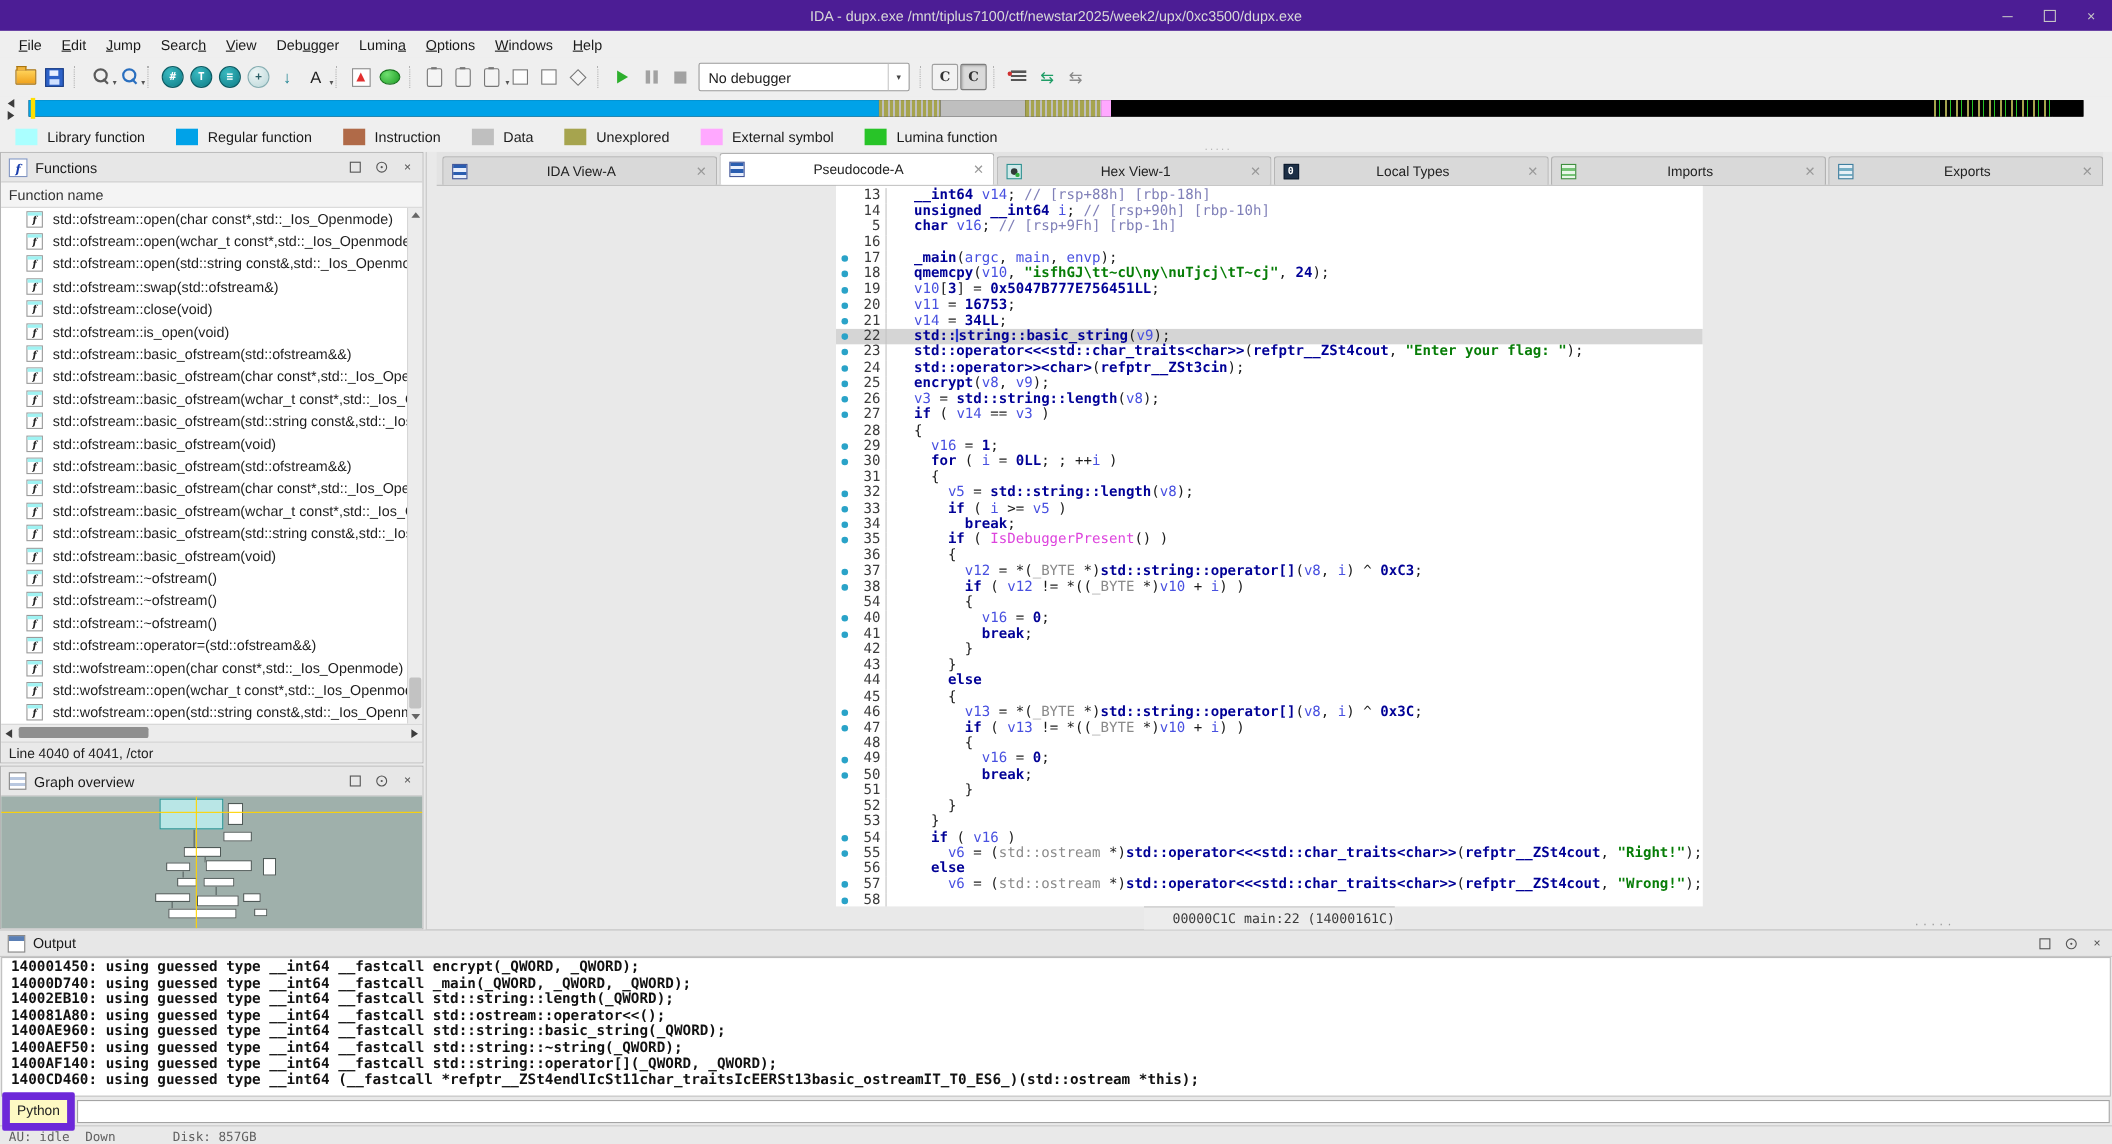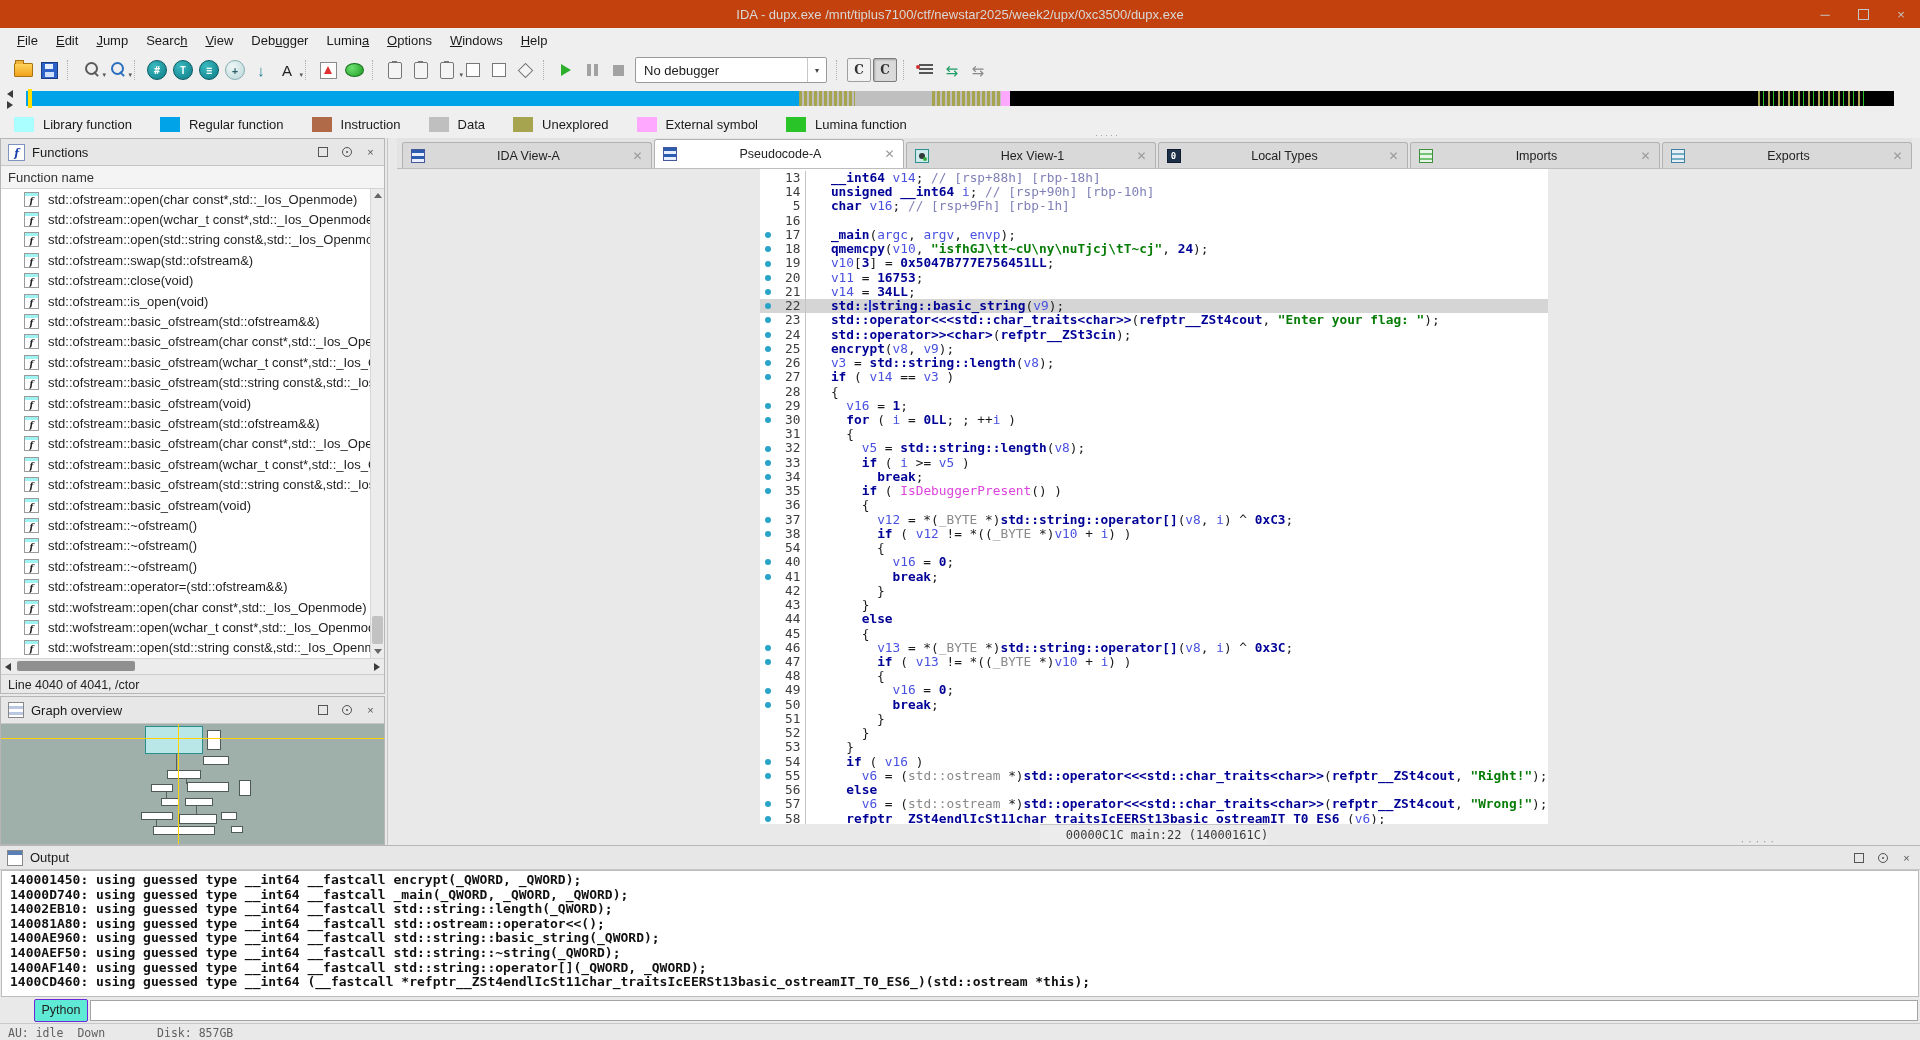--- a/index.html
+++ b/index.html
@@ -1,20 +1,20 @@
 <!DOCTYPE html>
 <html><head>
 <meta charset="utf-8">
 <style>
   html,body{margin:0;padding:0;background:#555;}
   .app{position:relative;width:1920px;height:1040px;background:#e9e9e9;overflow:hidden;
        font-family:"Liberation Sans",sans-serif;font-size:13px;color:#1a1a1a;}
 
   
-  .titlebar{height:28px;background:#c2410c;position:relative;display:flex;align-items:center;}
+  .titlebar{height:28px;background:#4c1d95;position:relative;display:flex;align-items:center;}
   .titlebar .title{position:absolute;left:0;right:0;text-align:center;color:#d8d8d8;font-size:13px;}
   .winbtns{position:absolute;right:8px;top:0;height:100%;display:flex;align-items:center;gap:16px;z-index:2;}
   .wb{width:22px;height:18px;display:flex;align-items:center;justify-content:center;color:#c6c6c6;font-size:13px;}
   .wb .maxbox{width:9px;height:9px;border:1px solid #c6c6c6;}
 
   
   .menubar{height:24px;background:#efefef;display:flex;align-items:center;padding-left:8px;}
   .menu-item{padding:3px 9px;color:#1a1a1a;}
   .mn-u{text-decoration:underline;}
 
@@ -152,21 +152,21 @@
   .code-status{height:20px;background:#ececec;border-top:1px solid #c6c6c6;display:flex;align-items:center;padding-left:26px;
                font:12px "DejaVu Sans Mono",monospace;color:#3a3a3a;flex:0 0 auto;position:relative;}
   .code-status .dots5b{position:absolute;left:700px;top:12px;color:#9a9a9a;font-size:9px;letter-spacing:2px;}
 
   
   .output-dock{height:177px;display:flex;flex-direction:column;background:#e9e9e9;border-top:1px solid #b6b6b6;}
   .out-title{height:23px;background:#e7e7e7;border-bottom:1px solid #c6c6c6;display:flex;align-items:center;gap:7px;padding:0 7px;flex:0 0 auto;}
   .out-content{flex:1;background:#fff;border:1px solid #bcbcbc;margin:0 1px;overflow:hidden;
                font:bold 13px/14.6px "DejaVu Sans Mono",monospace;color:#111;padding:2px 0 0 8px;white-space:pre;}
   .python-row{height:26px;display:flex;align-items:center;padding:0 2px;gap:2px;flex:0 0 auto;}
-  .python-btn{width:52px;height:21px;border:1px solid #6d28d9;border-radius:2px;background:#5eead4;display:flex;align-items:center;justify-content:center;font-size:12.5px;color:#222;flex:0 0 auto;margin-left:32px;}
+  .python-btn{width:52px;height:21px;border:7px solid #6d28d9;border-radius:2px;background:#fef9c3;display:flex;align-items:center;justify-content:center;font-size:12.5px;color:#222;flex:0 0 auto;}
   .python-input{flex:1;height:19px;border:1px solid #a4a4a4;background:#fff;font:12px "DejaVu Sans Mono",monospace;padding:0 4px;outline:none;}
 
   
   .statusbar{height:18px;background:#e9e9e9;border-top:1px solid #c8c8c8;display:flex;align-items:center;
              font:11.5px "DejaVu Sans Mono",monospace;color:#5f5f5f;}
   .sb-au{margin-left:8px;}
   .sb-down{margin-left:14px;}
   .sb-disk{margin-left:52px;}
 </style>
 </head>
@@ -554,21 +554,21 @@
             <span class="ticon ti-exp"></span>
             <span class="tab-label">Exports</span>
             <span class="tab-close">✕</span>
           </div>
         </div>
       <div class="code-area" id="codearea">
           <div class="code-line"><span class="gutter"><span class="lnum">13</span></span><span class="code-text"><span>  </span><span class="k">__int64</span><span> </span><span class="v">v14</span><span>; </span><span class="c">// [rsp+88h] [rbp-18h]</span></span></div>
           <div class="code-line"><span class="gutter"><span class="lnum">14</span></span><span class="code-text"><span>  </span><span class="k">unsigned __int64</span><span> </span><span class="v">i</span><span>; </span><span class="c">// [rsp+90h] [rbp-10h]</span></span></div>
           <div class="code-line"><span class="gutter"><span class="lnum">5</span></span><span class="code-text"><span>  </span><span class="k">char</span><span> </span><span class="v">v16</span><span>; </span><span class="c">// [rsp+9Fh] [rbp-1h]</span></span></div>
           <div class="code-line"><span class="gutter"><span class="lnum">16</span></span><span class="code-text"></span></div>
-          <div class="code-line"><span class="gutter"><span class="cdot"></span><span class="lnum">17</span></span><span class="code-text"><span>  </span><span class="k">_main</span><span>(</span><span class="v">argc</span><span>, </span><span class="v">argv</span><span>, </span><span class="v">envp</span><span>);</span></span></div>
+          <div class="code-line"><span class="gutter"><span class="cdot"></span><span class="lnum">17</span></span><span class="code-text"><span>  </span><span class="k">_main</span><span>(</span><span class="v">argc</span><span>, </span><span class="v">main</span><span>, </span><span class="v">envp</span><span>);</span></span></div>
           <div class="code-line"><span class="gutter"><span class="cdot"></span><span class="lnum">18</span></span><span class="code-text"><span>  </span><span class="k">qmemcpy</span><span>(</span><span class="v">v10</span><span>, </span><span class="s">"isfhGJ\tt~cU\ny\nuTjcj\tT~cj"</span><span>, </span><span class="k">24</span><span>);</span></span></div>
           <div class="code-line"><span class="gutter"><span class="cdot"></span><span class="lnum">19</span></span><span class="code-text"><span>  </span><span class="v">v10</span><span>[</span><span class="k">3</span><span>] = </span><span class="k">0x5047B777E756451LL</span><span>;</span></span></div>
           <div class="code-line"><span class="gutter"><span class="cdot"></span><span class="lnum">20</span></span><span class="code-text"><span>  </span><span class="v">v11</span><span> = </span><span class="k">16753</span><span>;</span></span></div>
           <div class="code-line"><span class="gutter"><span class="cdot"></span><span class="lnum">21</span></span><span class="code-text"><span>  </span><span class="v">v14</span><span> = </span><span class="k">34LL</span><span>;</span></span></div>
           <div class="code-line hl"><span class="gutter"><span class="cdot"></span><span class="lnum">22</span></span><span class="code-text"><span>  </span><span class="k">std::</span><span class="cur"></span><span class="k">string::basic_string</span><span>(</span><span class="v">v9</span><span>);</span></span></div>
           <div class="code-line"><span class="gutter"><span class="cdot"></span><span class="lnum">23</span></span><span class="code-text"><span>  </span><span class="k">std::operator&lt;&lt;&lt;std::char_traits&lt;char&gt;&gt;</span><span>(</span><span class="k">refptr__ZSt4cout</span><span>, </span><span class="s">"Enter your flag: "</span><span>);</span></span></div>
           <div class="code-line"><span class="gutter"><span class="cdot"></span><span class="lnum">24</span></span><span class="code-text"><span>  </span><span class="k">std::operator&gt;&gt;&lt;char&gt;</span><span>(</span><span class="k">refptr__ZSt3cin</span><span>);</span></span></div>
           <div class="code-line"><span class="gutter"><span class="cdot"></span><span class="lnum">25</span></span><span class="code-text"><span>  </span><span class="k">encrypt</span><span>(</span><span class="v">v8</span><span>, </span><span class="v">v9</span><span>);</span></span></div>
           <div class="code-line"><span class="gutter"><span class="cdot"></span><span class="lnum">26</span></span><span class="code-text"><span>  </span><span class="v">v3</span><span> = </span><span class="k">std::string::length</span><span>(</span><span class="v">v8</span><span>);</span></span></div>
           <div class="code-line"><span class="gutter"><span class="cdot"></span><span class="lnum">27</span></span><span class="code-text"><span>  </span><span class="k">if</span><span> ( </span><span class="v">v14</span><span> == </span><span class="v">v3</span><span> )</span></span></div>
@@ -595,21 +595,21 @@
           <div class="code-line"><span class="gutter"><span class="lnum">48</span></span><span class="code-text"><span>        {</span></span></div>
           <div class="code-line"><span class="gutter"><span class="cdot"></span><span class="lnum">49</span></span><span class="code-text"><span>          </span><span class="v">v16</span><span> = </span><span class="k">0</span><span>;</span></span></div>
           <div class="code-line"><span class="gutter"><span class="cdot"></span><span class="lnum">50</span></span><span class="code-text"><span>          </span><span class="k">break</span><span>;</span></span></div>
           <div class="code-line"><span class="gutter"><span class="lnum">51</span></span><span class="code-text"><span>        }</span></span></div>
           <div class="code-line"><span class="gutter"><span class="lnum">52</span></span><span class="code-text"><span>      }</span></span></div>
           <div class="code-line"><span class="gutter"><span class="lnum">53</span></span><span class="code-text"><span>    }</span></span></div>
           <div class="code-line"><span class="gutter"><span class="cdot"></span><span class="lnum">54</span></span><span class="code-text"><span>    </span><span class="k">if</span><span> ( </span><span class="v">v16</span><span> )</span></span></div>
           <div class="code-line"><span class="gutter"><span class="cdot"></span><span class="lnum">55</span></span><span class="code-text"><span>      </span><span class="v">v6</span><span> = (</span><span class="t">std::ostream</span><span> *)</span><span class="k">std::operator&lt;&lt;&lt;std::char_traits&lt;char&gt;&gt;</span><span>(</span><span class="k">refptr__ZSt4cout</span><span>, </span><span class="s">"Right!"</span><span>);</span></span></div>
           <div class="code-line"><span class="gutter"><span class="lnum">56</span></span><span class="code-text"><span>    </span><span class="k">else</span></span></div>
           <div class="code-line"><span class="gutter"><span class="cdot"></span><span class="lnum">57</span></span><span class="code-text"><span>      </span><span class="v">v6</span><span> = (</span><span class="t">std::ostream</span><span> *)</span><span class="k">std::operator&lt;&lt;&lt;std::char_traits&lt;char&gt;&gt;</span><span>(</span><span class="k">refptr__ZSt4cout</span><span>, </span><span class="s">"Wrong!"</span><span>);</span></span></div>
-          <div class="code-line"><span class="gutter"><span class="cdot"></span><span class="lnum">58</span></span><span class="code-text"><span>    </span><span class="k">refptr__ZSt4endlIcSt11char_traitsIcEERSt13basic_ostreamIT_T0_ES6_</span><span>(</span><span class="v">v6</span><span>);</span></span></div>
+          <div class="code-line"><span class="gutter"><span class="cdot"></span><span class="lnum">58</span></span></div>
         </div>
       <div class="code-status">
         <span>00000C1C main:22 (14000161C)</span>
         <span class="dots5b">·····</span>
       </div>
     </div>
   </div>
 
   <div class="output-dock">
     <div class="out-title">

